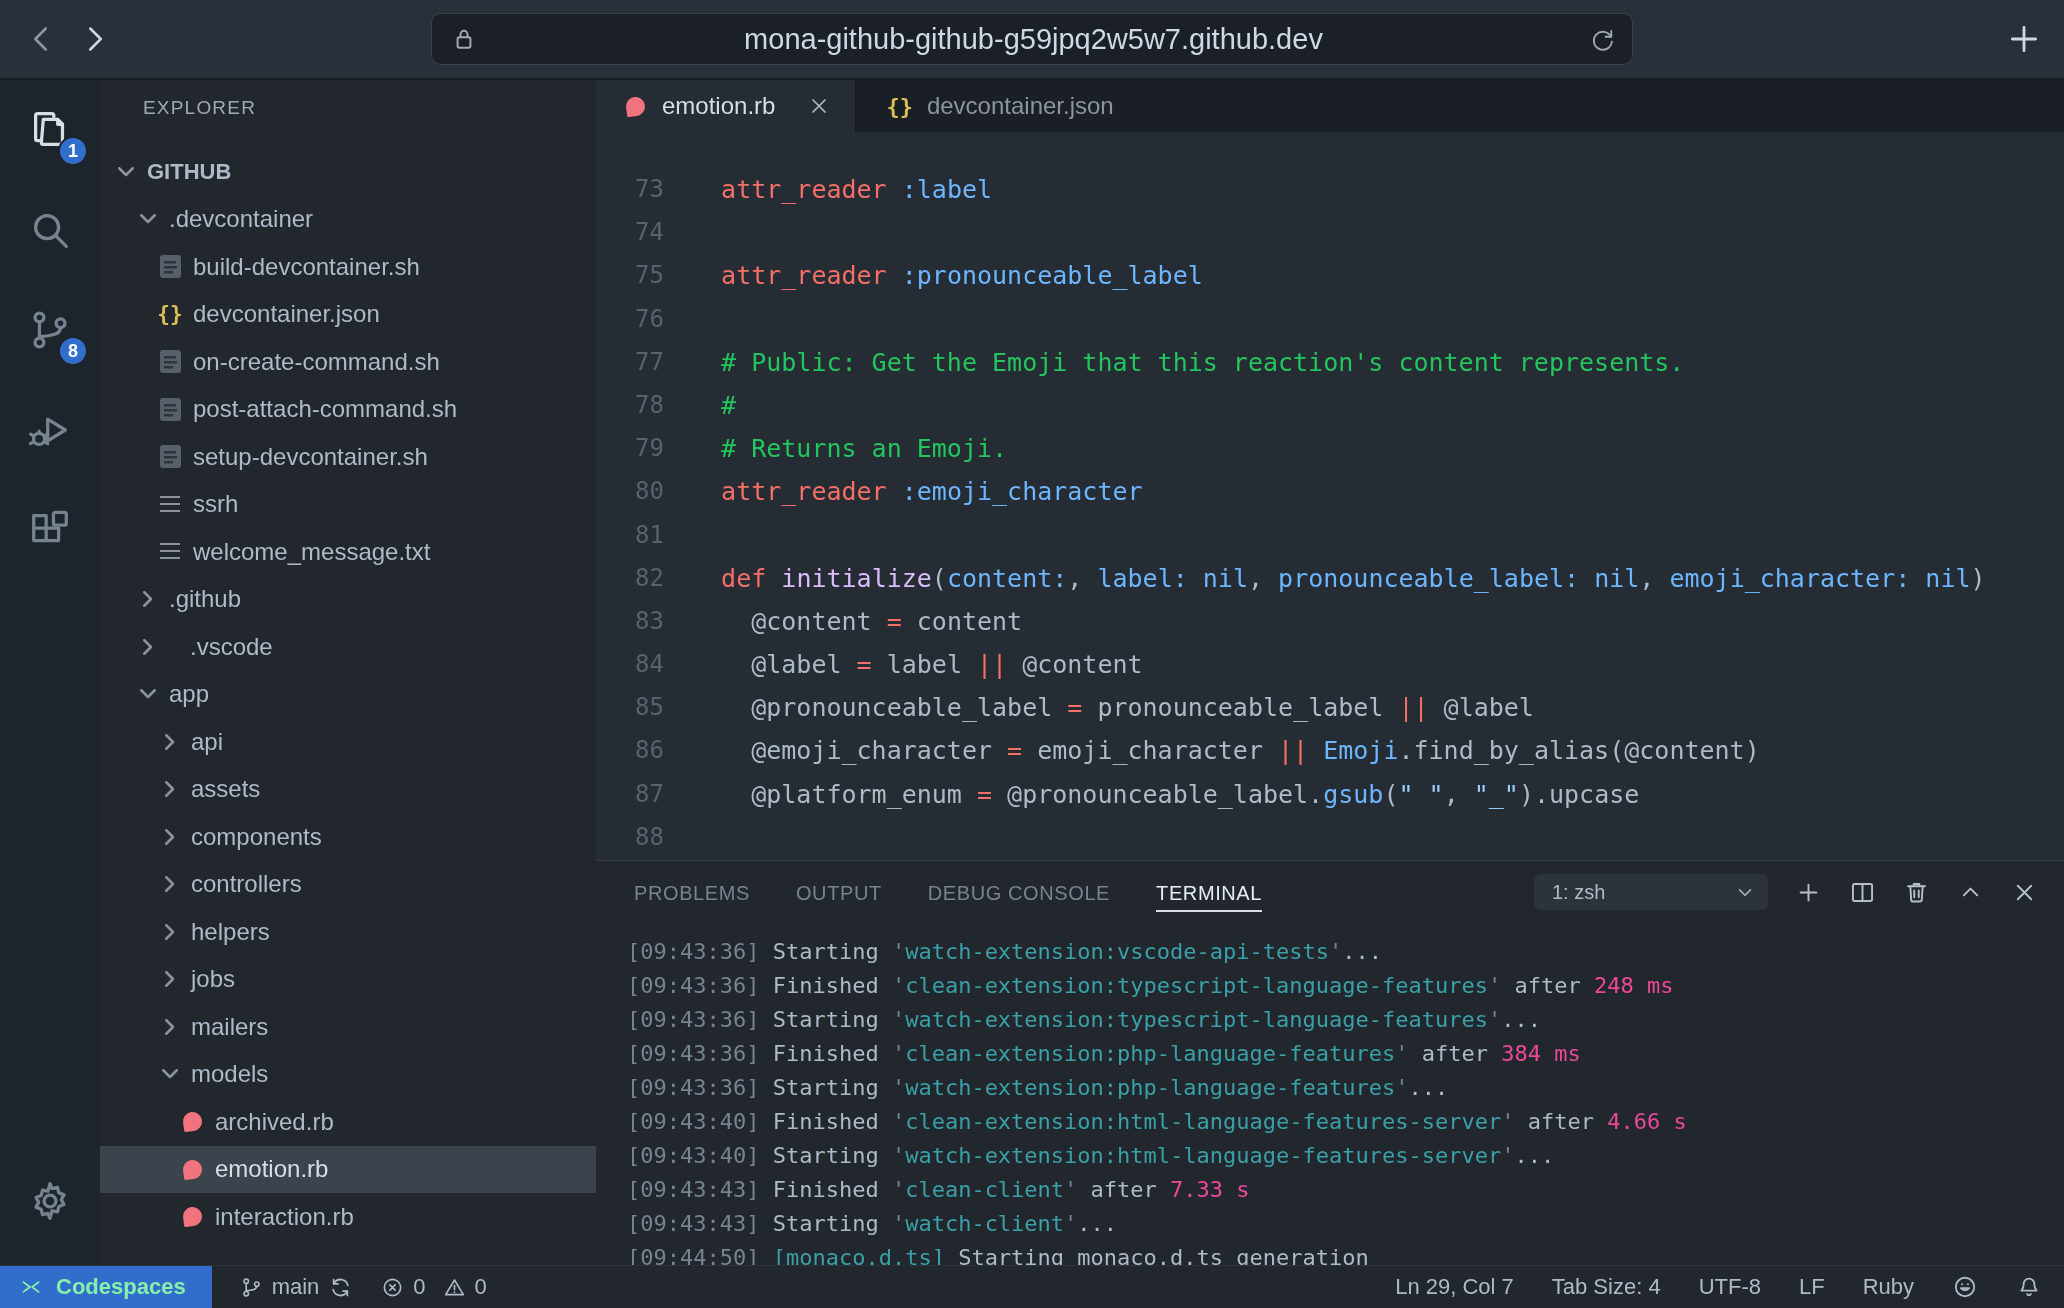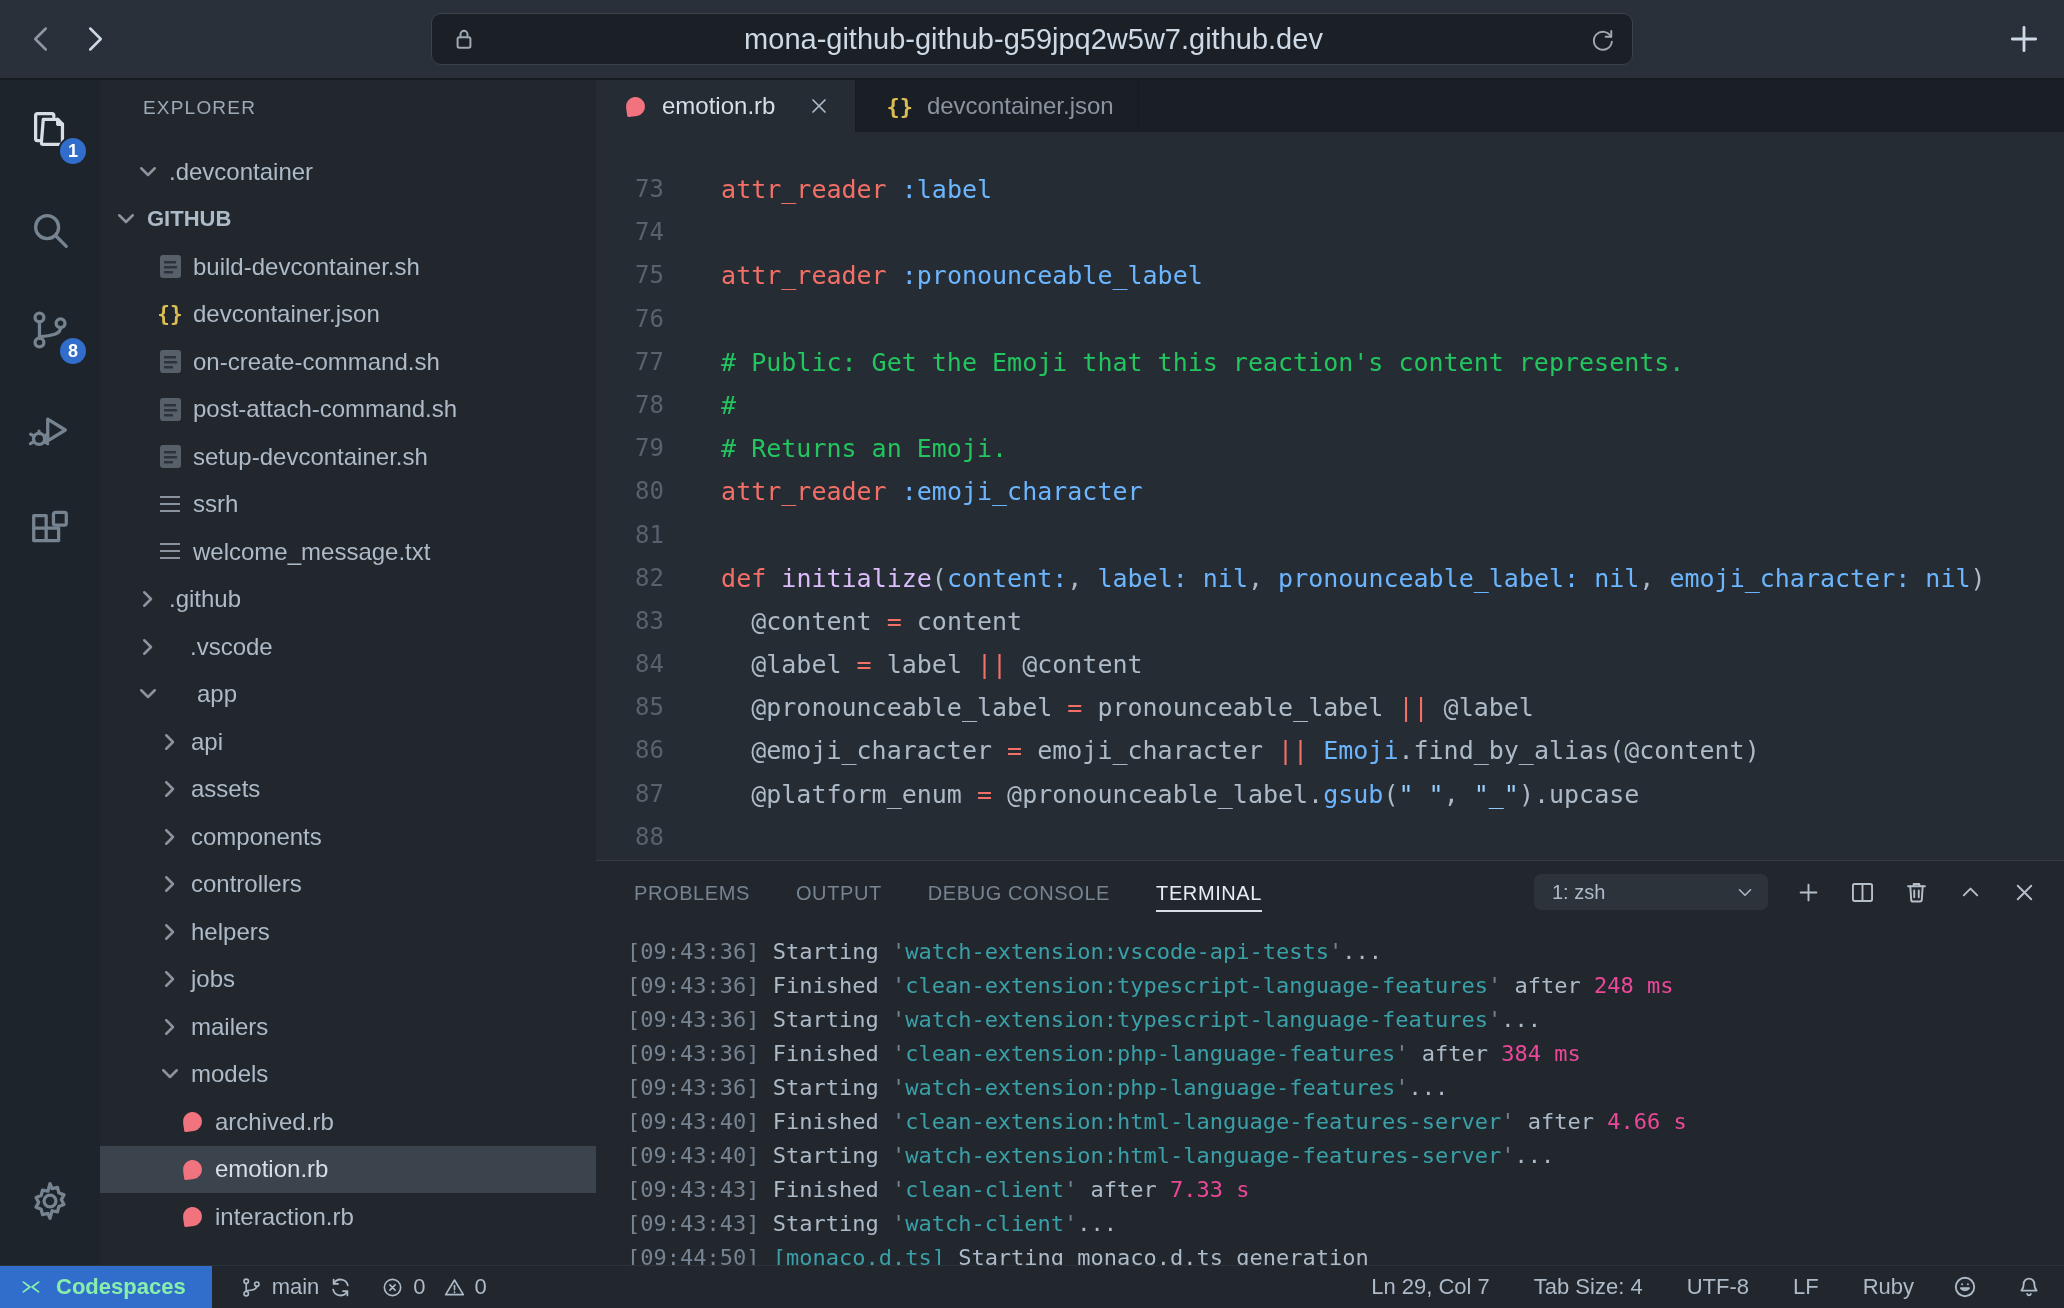--- a/index.html
+++ b/index.html
@@ -92,21 +92,21 @@
 
   
   .statusbar{position:absolute;bottom:0;left:0;right:0;height:43px;background:#22272e;
     border-top:1px solid #2d333b;display:flex;align-items:center;font-size:22px;color:#adbac7;box-sizing:border-box;}
   .sb-codespaces{height:100%;background:#316dca;color:#86efac;display:flex;align-items:center;
     padding:0 26px 0 18px;gap:12px;font-weight:bold;cursor:pointer;}
   .sb-codespaces .ic{width:26px;height:26px;}
   .sb-item{display:flex;align-items:center;gap:9px;margin-left:28px;cursor:pointer;}
   .sb-item .ic{width:23px;height:23px;}
   .sb-right{margin-left:auto;display:flex;align-items:center;gap:38px;margin-right:22px;}
-  .sb-right .txt{cursor:pointer;margin-left:6px;}
+  .sb-right .txt{cursor:pointer;}
   .sb-right .ic{width:26px;height:26px;cursor:pointer;}
 </style>
 </head>
 <body>
 
 <div class="screen">
 
   <header class="chrome">
     <div class="nav-btns">
       <span class="ic back">
@@ -203,35 +203,35 @@
                 <path d="M12 2.9l1.1 2.6 2.8-.6.7 2.8 2.7 1.1-1.4 2.5 1.4 2.5-2.7 1.1-.7 2.8-2.8-.6L12 21.1l-1.1-2.6-2.8.6-.7-2.8-2.7-1.1 1.4-2.5-1.4-2.5 2.7-1.1.7-2.8 2.8.6z"></path>
               </svg>
             </span>
           </div>
         </div>
     </aside>
 
     <aside class="sidebar">
       <div class="sidebar-title">EXPLORER</div>
       <div id="tree">
+          <div class="trow root" style="padding-left: 14px;">
+            <span class="ic tw">
+              <svg viewBox="0 0 16 16">
+                <path d="M3.5 5.5L8 10l4.5-4.5"></path>
+              </svg>
+            </span>
+            <span class="tlabel">GITHUB</span>
+          </div>
           <div class="trow" style="padding-left: 36px;">
             <span class="ic tw">
               <svg viewBox="0 0 16 16">
                 <path d="M3.5 5.5L8 10l4.5-4.5"></path>
               </svg>
             </span>
             <span class="tlabel">.devcontainer</span>
-          </div>
-          <div class="trow root" style="padding-left: 14px;">
-            <span class="ic tw">
-              <svg viewBox="0 0 16 16">
-                <path d="M3.5 5.5L8 10l4.5-4.5"></path>
-              </svg>
-            </span>
-            <span class="tlabel">GITHUB</span>
           </div>
           <div class="trow" style="padding-left: 58px;">
             <span class="fi script">
               <i></i>
             </span>
             <span class="tlabel">build-devcontainer.sh</span>
           </div>
           <div class="trow" style="padding-left: 58px;">
             <span class="fi json">{}</span>
             <span class="tlabel">devcontainer.json</span>
@@ -275,21 +275,21 @@
             <span class="tlabel">.github</span>
           </div>
           <div class="trow" style="padding-left: 36px; gap: 21px;">
             <span class="ic tw">
               <svg viewBox="0 0 16 16">
                 <path d="M5.5 3.5L10 8l-4.5 4.5"></path>
               </svg>
             </span>
             <span class="tlabel">.vscode</span>
           </div>
-          <div class="trow" style="padding-left: 36px; gap: 28px;">
+          <div class="trow" style="padding-left: 36px;">
             <span class="ic tw">
               <svg viewBox="0 0 16 16">
                 <path d="M3.5 5.5L8 10l4.5-4.5"></path>
               </svg>
             </span>
             <span class="tlabel">app</span>
           </div>
           <div class="trow" style="padding-left: 58px;">
             <span class="ic tw">
               <svg viewBox="0 0 16 16">

